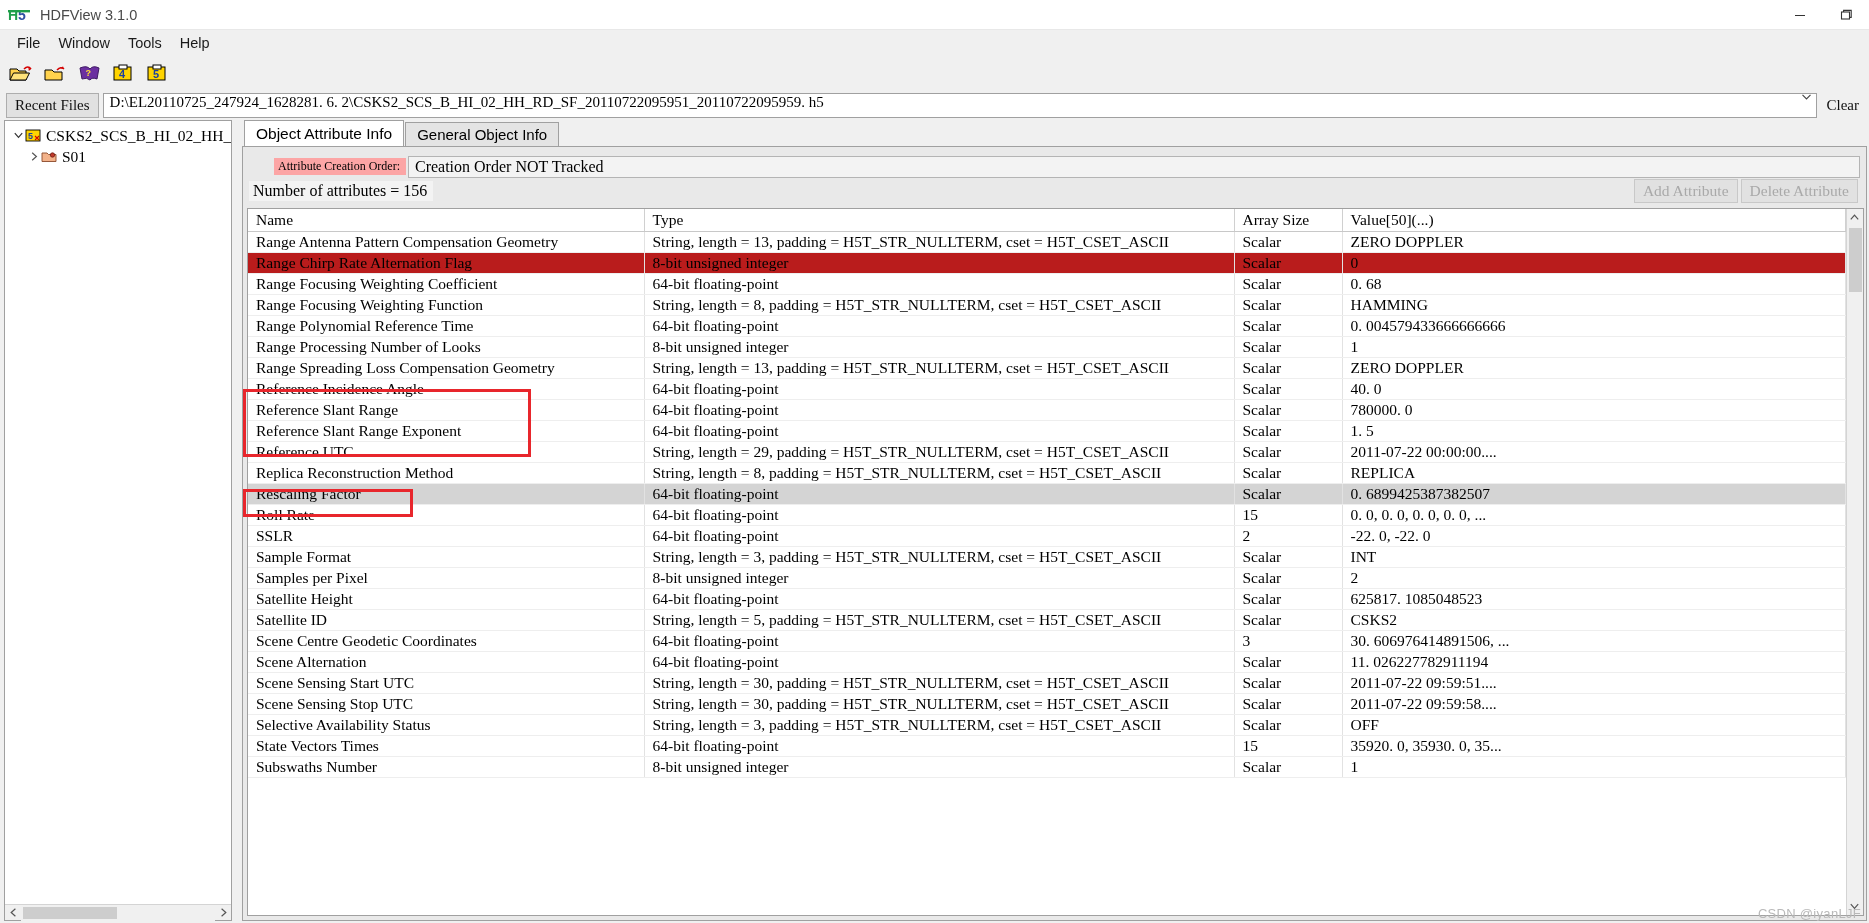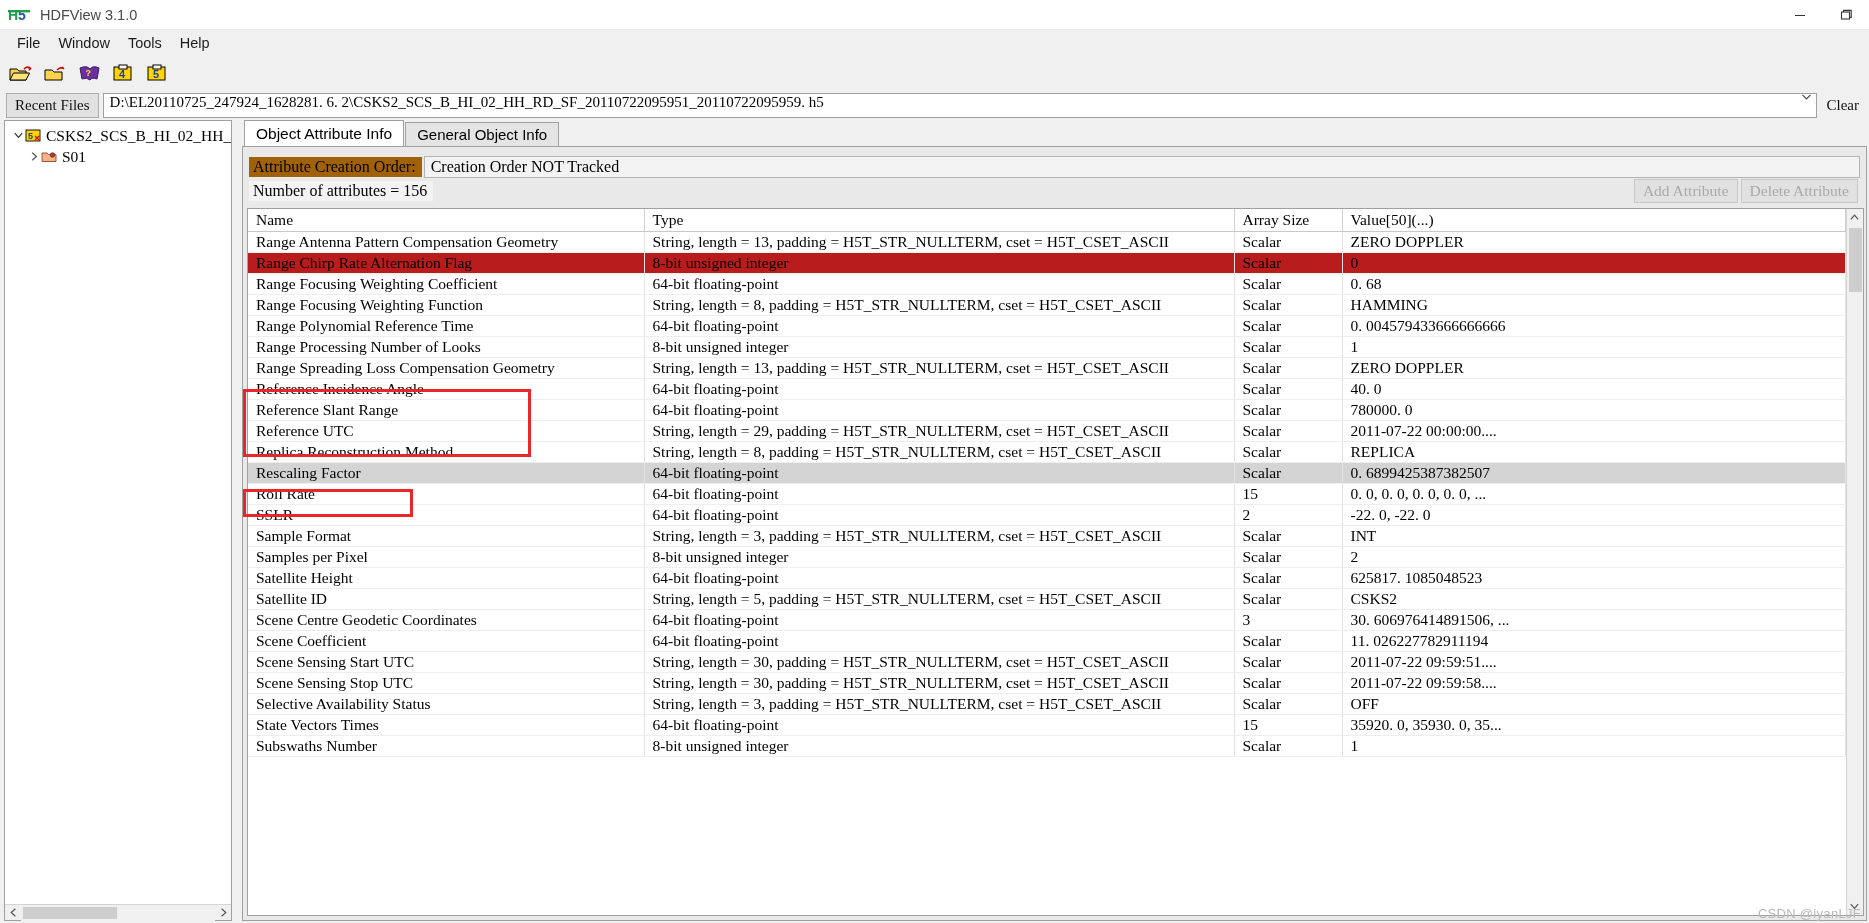--- a/index.html
+++ b/index.html
@@ -79,22 +79,22 @@
     border: 1px solid #a0a0a0; border-bottom: none; background: #e4e4e4; margin-right: 1px;
   }
   .tab.active { background: #fff; height: 26px; font-size: 15.5px; }
   .tab-content {
     flex: 1 1 auto; border: 1px solid #a0a0a0; background: #e9e9e9;
     display: flex; flex-direction: column; min-height: 0; margin-bottom: 2px;
   }
   .attr-header { padding: 8px 6px 2px 6px; flex: none; }
   .attr-line { display: flex; align-items: center; height: 23px; }
   .attr-label {
-    font-family: "Liberation Serif", serif; font-size: 16px; color: #000;
-    background: #a16207; padding: 1px 6px 1px 4px; white-space: nowrap;
+    font-family: "Liberation Serif", serif; font-size: 12px; color: #000;
+    background: #fca5a5; padding: 1px 6px 1px 4px; white-space: nowrap; margin-left: 25px;
   }
   .attr-value-box {
     flex: 1 1 auto; height: 22px; border: 1px solid #b4b4b4; background: #f3f3f3;
     font-family: "Liberation Serif", serif; font-size: 16px; color: #000;
     display: flex; align-items: center; padding-left: 6px; margin-left: 2px; min-width: 0;
   }
   .attr-line2 { display: flex; align-items: center; height: 26px; }
   .attr-count { font-family: "Liberation Serif", serif; font-size: 16px; color: #000; background: #f3f3f3; padding: 1px 6px 1px 4px; white-space: nowrap; }
   .hdr-btns { margin-left: auto; display: flex; gap: 3px; padding-right: 2px; }
   .hdr-btn {
@@ -364,20 +364,26 @@
                     <td>Scalar</td>
                     <td>40. 0</td>
                   </tr>
                   <tr>
                     <td>Reference Slant Range</td>
                     <td>64-bit floating-point</td>
                     <td>Scalar</td>
                     <td>780000. 0</td>
                   </tr>
                   <tr>
+                    <td>Reference Slant Range Exponent</td>
+                    <td>64-bit floating-point</td>
+                    <td>Scalar</td>
+                    <td>1. 5</td>
+                  </tr>
+                  <tr>
                     <td>Reference UTC</td>
                     <td>String, length = 29, padding = H5T_STR_NULLTERM, cset = H5T_CSET_ASCII</td>
                     <td>Scalar</td>
                     <td>2011-07-22 00:00:00....</td>
                   </tr>
                   <tr>
                     <td>Replica Reconstruction Method</td>
                     <td>String, length = 8, padding = H5T_STR_NULLTERM, cset = H5T_CSET_ASCII</td>
                     <td>Scalar</td>
                     <td>REPLICA</td>
@@ -424,21 +430,21 @@
                     <td>Scalar</td>
                     <td>CSKS2</td>
                   </tr>
                   <tr>
                     <td>Scene Centre Geodetic Coordinates</td>
                     <td>64-bit floating-point</td>
                     <td>3</td>
                     <td>30. 606976414891506, ...</td>
                   </tr>
                   <tr>
-                    <td>Scene Coefficient</td>
+                    <td>Scene Alternation</td>
                     <td>64-bit floating-point</td>
                     <td>Scalar</td>
                     <td>11. 026227782911194</td>
                   </tr>
                   <tr>
                     <td>Scene Sensing Start UTC</td>
                     <td>String, length = 30, padding = H5T_STR_NULLTERM, cset = H5T_CSET_ASCII</td>
                     <td>Scalar</td>
                     <td>2011-07-22 09:59:51....</td>
                   </tr>

